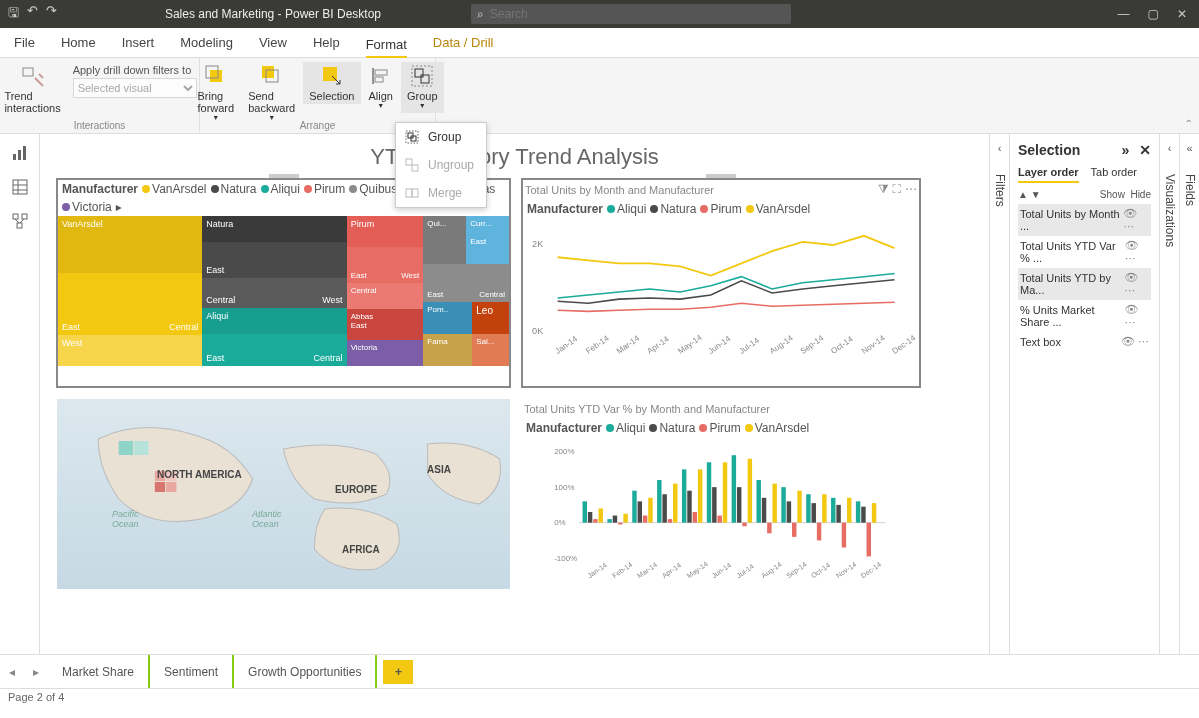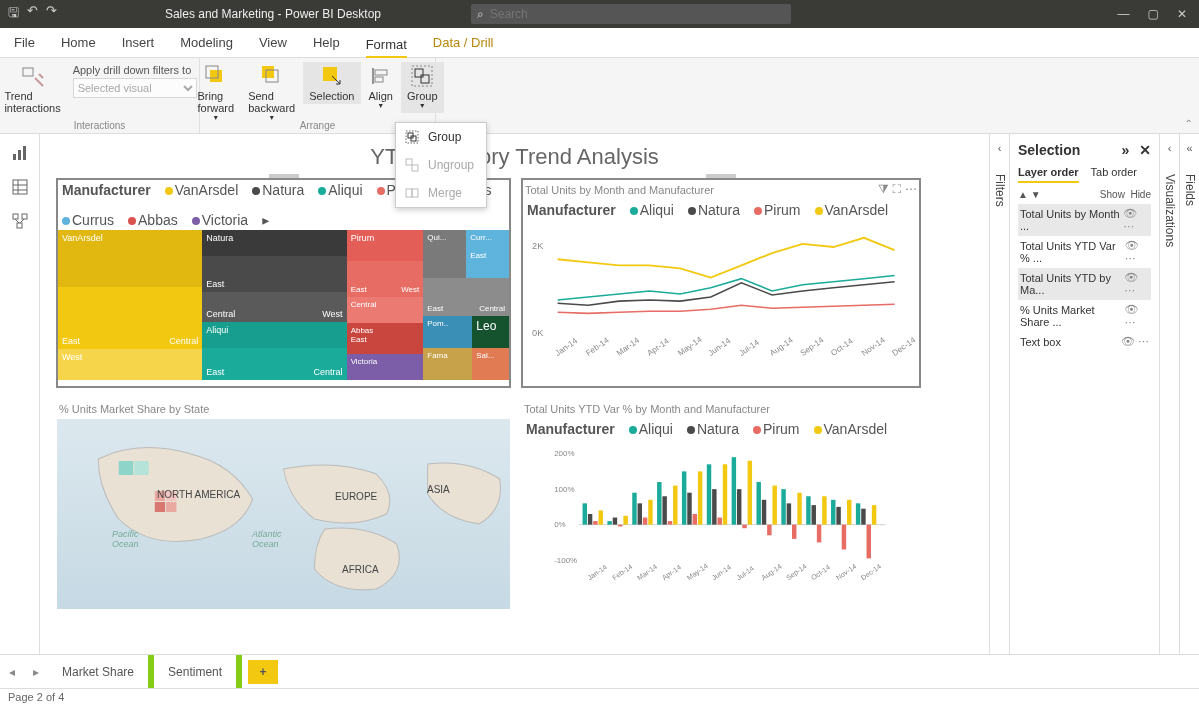--- a/index.html
+++ b/index.html
@@ -32,45 +32,45 @@
 .leftrail{width:40px;border-right:1px solid #ddd;display:flex;flex-direction:column;align-items:center;padding-top:10px;gap:16px}
 .leftrail .ic{width:18px;height:18px;color:#666;cursor:pointer}
 .canvas{flex:1;background:#fff;padding:10px 16px;overflow:hidden;position:relative}
 .canvas h2{font-size:22px;font-weight:400;color:#666;text-align:center;margin:0 0 8px}
 .vizgrid{display:grid;grid-template-columns:455px 400px;grid-template-rows:210px 220px;gap:10px}
 .viz{border:1px solid transparent;position:relative;background:#fff}
 .viz.selected{border:2px solid #888}
 .viz .vtitle{font-size:11px;color:#888;padding:4px 2px}
 .viz .handle{position:absolute;top:-6px;left:50%;width:30px;height:4px;background:#ccc;transform:translateX(-50%)}
 .viz .vizicons{position:absolute;top:2px;right:2px;display:flex;gap:4px;color:#888;font-size:12px}
-.legend{font-size:14px;color:#555;display:flex;flex-wrap:wrap;gap:14px;padding:2px 4px}
+.legend{font-size:12px;color:#555;display:flex;flex-wrap:wrap;gap:4px;padding:2px 4px}
 .legend .dot{width:8px;height:8px;border-radius:50%;display:inline-block;margin-right:2px}
 .treemap{display:flex;height:150px;font-size:9px;color:#fff}
 .treemap .col{display:flex;flex-direction:column}
 .treemap .cell{padding:3px 4px;overflow:hidden}
 .linechart,.barchart{position:relative;height:150px;padding:4px}
 .linechart svg,.barchart svg{width:100%;height:100%}
 .map{height:190px;background:linear-gradient(#dce8ee,#c6d9e4);position:relative;font-size:9px;color:#555}
-.map .lbl{position:absolute;font-weight:400;font-size:10px;color:#444}
+.map .lbl{position:absolute;font-weight:700;font-size:10px;color:#444}
 .map .attrib{position:absolute;bottom:2px;left:4px;right:4px;font-size:8px;color:#666;display:flex;justify-content:space-between}
 .rightrails{display:flex}
 .collapse{width:20px;border-left:1px solid #ddd;display:flex;flex-direction:column;align-items:center;padding-top:8px;gap:20px;font-size:11px;color:#555}
 .collapse .vlabel{writing-mode:vertical-rl;font-size:12px;color:#444;cursor:pointer}
 .selectionpane{width:150px;border-left:1px solid #ddd;padding:8px;font-size:12px}
 .selectionpane .hdr{display:flex;align-items:center;justify-content:space-between;font-size:14px;font-weight:600;margin-bottom:8px}
 .selectionpane .tabs{display:flex;gap:12px;font-size:11px;margin-bottom:6px}
 .selectionpane .tabs .t{cursor:pointer;padding-bottom:3px}
 .selectionpane .tabs .t.active{border-bottom:2px solid #f2c811;font-weight:600}
 .selectionpane .controls{display:flex;justify-content:space-between;font-size:10px;color:#555;margin-bottom:4px}
 .selectionpane .item{display:flex;align-items:center;justify-content:space-between;font-size:11px;padding:3px 2px;cursor:pointer}
 .selectionpane .item.sel{background:#e8e8e8}
 .selectionpane .item .eye{color:#888;font-size:11px}
 .pages{height:34px;border-top:1px solid #ddd;display:flex;align-items:center;font-size:12px}
 .pages .nav{width:24px;text-align:center;color:#888;cursor:pointer}
-.pages .tab{padding:0 14px;height:100%;display:flex;align-items:center;border-right:6px solid #84cc16;cursor:pointer;color:#555}
+.pages .tab{padding:0 14px;height:100%;display:flex;align-items:center;border-right:2px solid #84cc16;cursor:pointer;color:#555}
 .pages .tab.active{background:#fff;font-weight:600;color:#333;border-top:2px solid #fff;margin-top:-1px}
 .pages .add{width:30px;height:24px;background:#f2c811;display:flex;align-items:center;justify-content:center;margin-left:6px;cursor:pointer;font-weight:700;color:#555}
 .status{height:20px;border-top:1px solid #ddd;font-size:11px;color:#666;padding:2px 8px}
 .chev{position:absolute;right:6px;bottom:4px;font-size:10px;color:#888;cursor:pointer}
 </style>
 </head>
 <body>
 
 <div class="titlebar">
   <div class="qat">
@@ -291,21 +291,21 @@
             <div style="display:flex;flex:1.5">
               <div class="cell" style="background:#7a7a7a;flex:1;font-size:8px">Qui...</div>
               <div class="cell" style="background:#5fb4dd;flex:1;font-size:8px">Curr...<br><br>East</div>
             </div>
             <div class="cell" style="background:#8c8c8c;flex:1;font-size:8px;display:flex;align-items:flex-end;justify-content:space-between">
                 <span>East</span>
                 <span>Central</span>
               </div>
             <div style="display:flex;flex:1">
               <div class="cell" style="background:#3a8fb7;flex:1;font-size:8px">Pom..</div>
-              <div class="cell" style="background:#14532d;flex:0.7;font-size:12px">Leo</div>
+              <div class="cell" style="background:#c2410c;flex:0.7;font-size:10px">Leo</div>
             </div>
             <div style="display:flex;flex:1">
               <div class="cell" style="background:#c7a24a;flex:1;font-size:8px">Fama</div>
               <div class="cell" style="background:#e07b53;flex:0.7;font-size:8px">Sal...</div>
             </div>
           </div>
         </div>
       </div>
 
       <div class="viz selected">
@@ -341,36 +341,35 @@
                 <text x="240" y="125" transform="rotate(-35 240 125)">Aug-14</text>
                 <text x="270" y="125" transform="rotate(-35 270 125)">Sep-14</text>
                 <text x="300" y="125" transform="rotate(-35 300 125)">Oct-14</text>
                 <text x="330" y="125" transform="rotate(-35 330 125)">Nov-14</text>
                 <text x="360" y="125" transform="rotate(-35 360 125)">Dec-14</text>
               </g>
         </svg></div>
       </div>
 
       <div class="viz">
-        <div class="vtitle">% Units Market Share by State</div>
         <div class="map">
           <svg width="100%" height="100%" viewBox="0 0 440 190" preserveAspectRatio="none">
             <path d="M40 40 Q80 20 130 35 Q170 45 190 80 Q180 110 140 120 Q90 130 60 100 Q40 70 40 40 Z" fill="#e8e1d4" stroke="#bbb"></path>
             <path d="M220 50 Q270 40 310 55 Q330 75 320 95 Q290 110 250 100 Q225 80 220 50 Z" fill="#e8e1d4" stroke="#bbb"></path>
             <path d="M260 110 Q300 105 330 125 Q340 155 310 170 Q270 175 250 150 Q250 125 260 110 Z" fill="#e8e1d4" stroke="#bbb"></path>
             <path d="M360 45 Q400 40 430 60 Q435 90 410 105 Q375 100 360 75 Z" fill="#e8e1d4" stroke="#bbb"></path>
             <rect x="95" y="72" width="10" height="10" fill="#e9a8a0"></rect>
               <rect x="106" y="72" width="10" height="10" fill="#f2c6c0"></rect>
             <rect x="95" y="83" width="10" height="10" fill="#d87770"></rect>
               <rect x="106" y="83" width="10" height="10" fill="#e9a8a0"></rect>
             <rect x="60" y="42" width="14" height="14" fill="#8fd4c8"></rect>
               <rect x="75" y="42" width="14" height="14" fill="#b5e3da"></rect>
           </svg>
           <span class="lbl" style="top:70px;left:100px">NORTH AMERICA</span>
-          <span class="lbl" style="top:72px;left:278px">EUROPE</span>
+          <span class="lbl" style="top:85px;left:278px">EUROPE</span>
           <span class="lbl" style="top:65px;left:370px">ASIA</span>
           <span class="lbl" style="top:145px;left:285px">AFRICA</span>
           <span style="position:absolute;top:110px;left:55px;font-style:italic;color:#7a9">Pacific<br>Ocean</span>
           <span style="position:absolute;top:110px;left:195px;font-style:italic;color:#7a9">Atlantic<br>Ocean</span>
         </div>
       </div>
 
       <div class="viz">
         <div class="vtitle">Total Units YTD Var % by Month and Manufacturer</div>
         <div class="legend">
@@ -504,15 +503,16 @@
       <span class="vlabel">Fields</span>
     </div>
   </div>
 </div>
 
 <div class="pages">
   <span class="nav">◂</span>
   <span class="nav">▸</span>
   <span class="tab">Market Share</span>
   <span class="tab">Sentiment</span>
+  <span class="tab">Growth Opportunities</span>
   <span class="add">+</span>
 </div>
 <div class="status">Page 2 of 4</div>
 
 </body></html>

